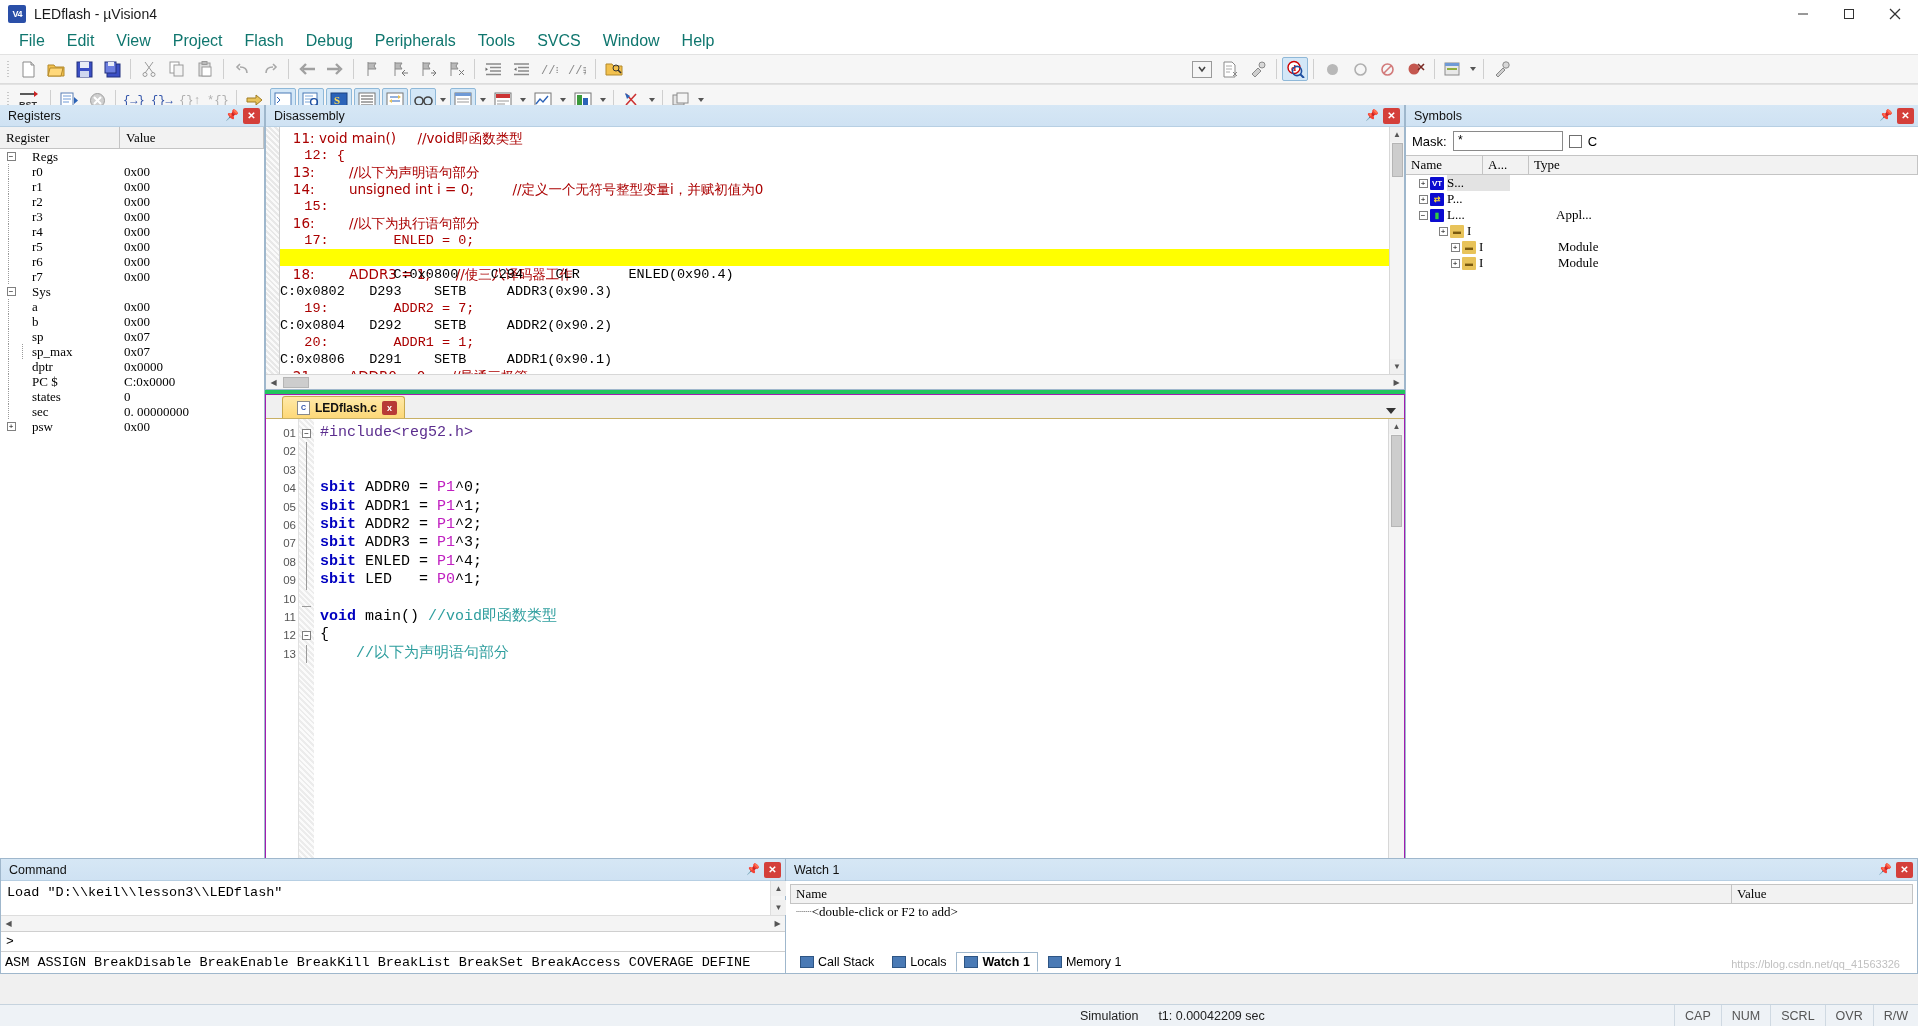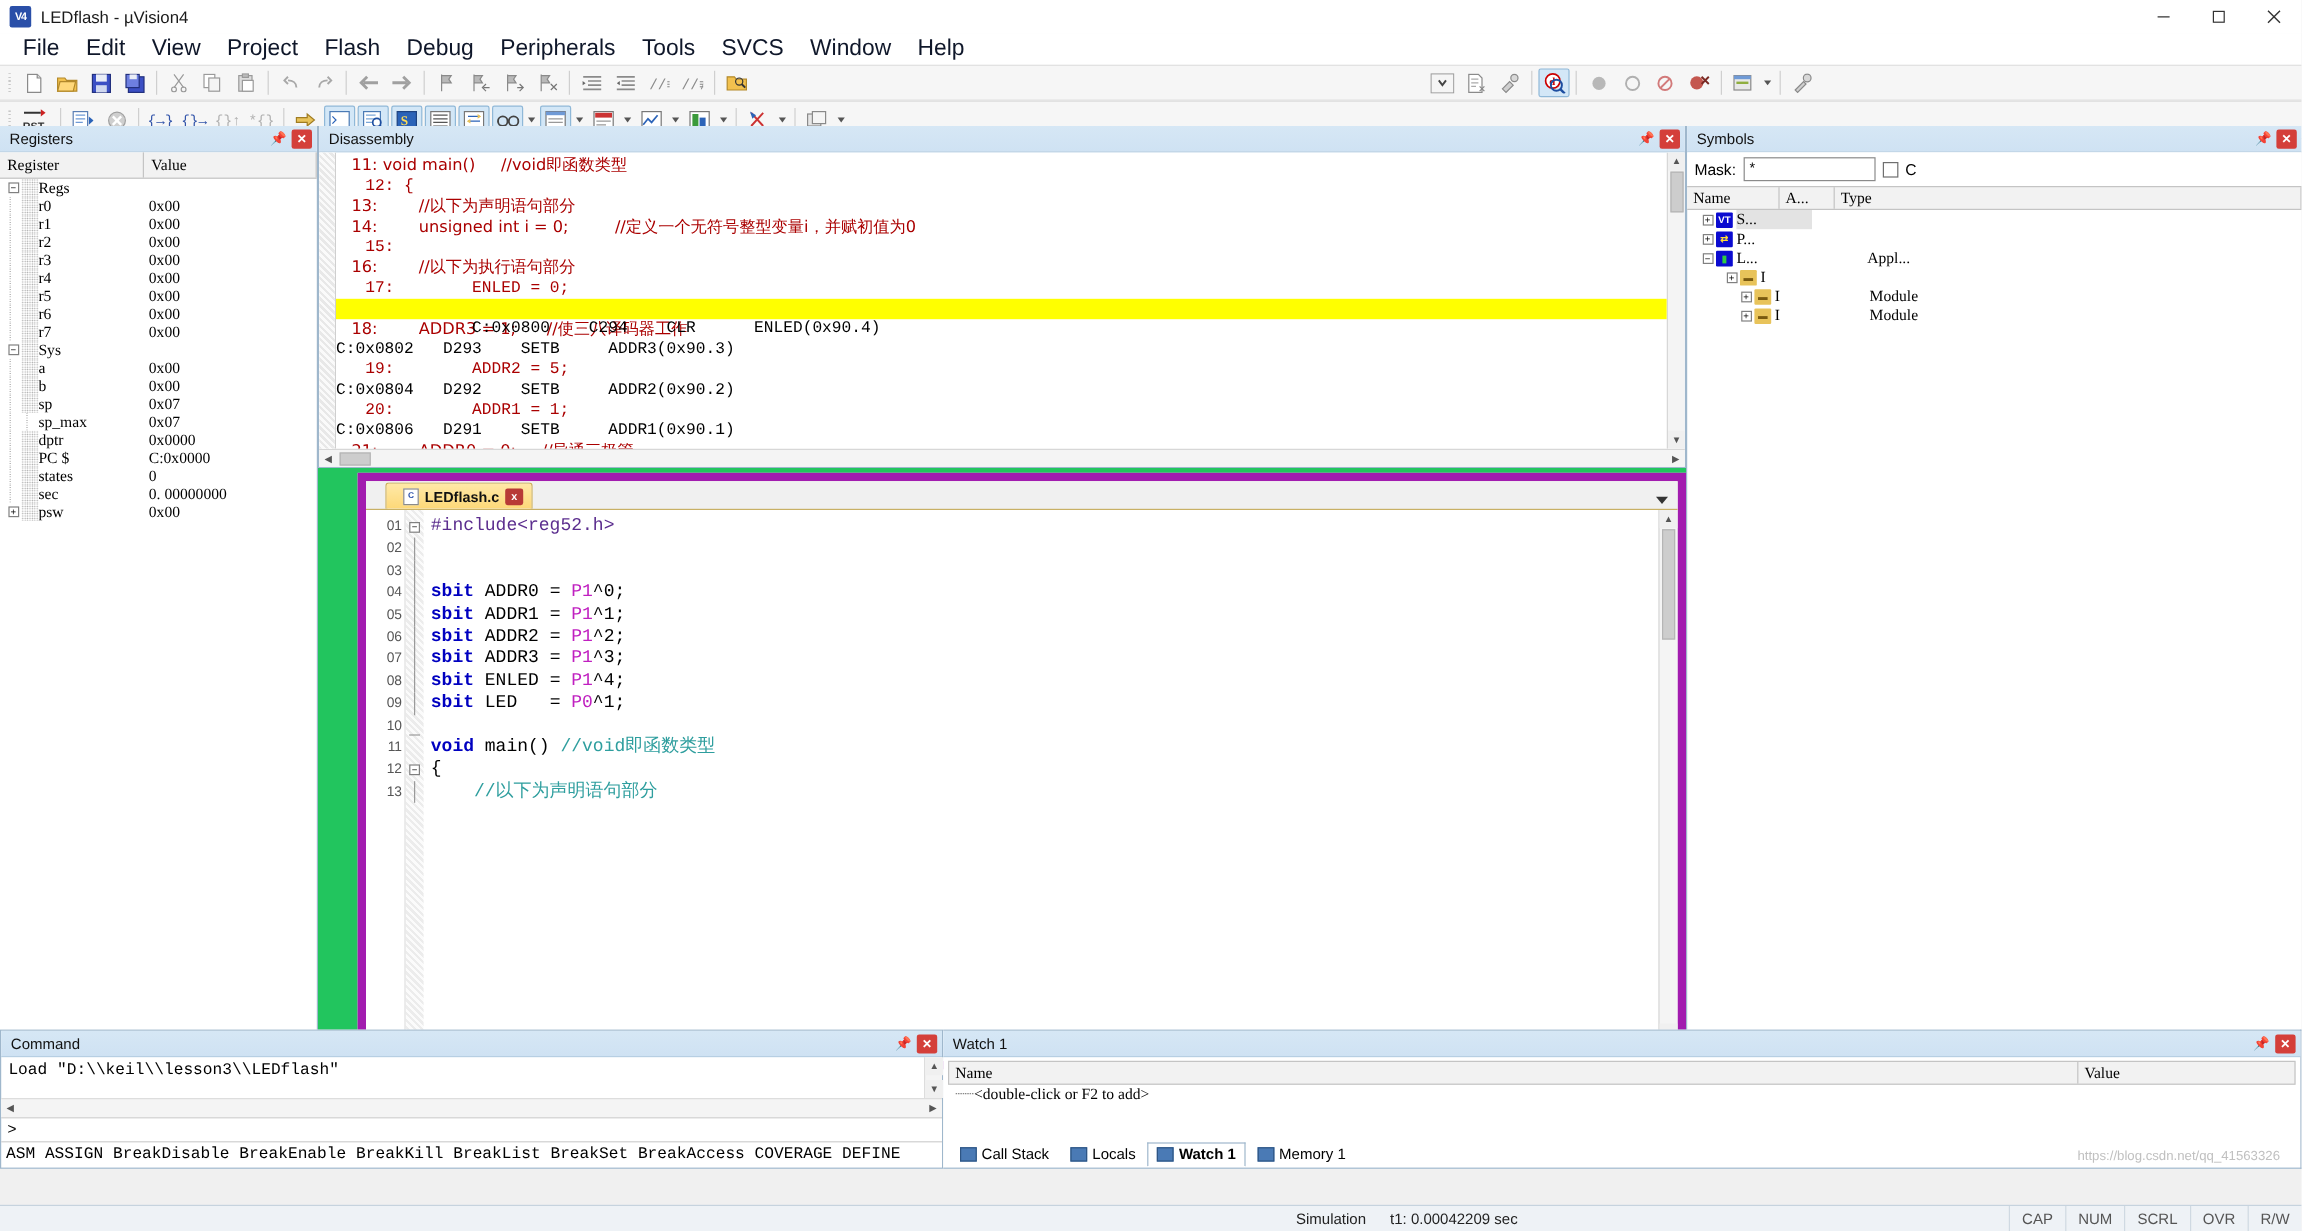--- a/index.html
+++ b/index.html
@@ -29,21 +29,21 @@
   .win-btns { position:absolute; right:0; top:0; height:28px; display:flex; }
   .win-btn {
     width:46px; height:28px; display:flex; align-items:center; justify-content:center;
     font-size:14px; color:#333;
   }
   .win-btn.close { color:#333; }
   .win-btn svg { display:block; }
 
   
   .menubar { height:26px; background:#ffffff; display:flex; align-items:center; padding-left:8px; }
-  .menu-item { padding:3px 11px; font-size:19px; color:#0f172a; cursor:default; }
+  .menu-item { padding:3px 11px; font-size:16px; color:#0f766e; cursor:default; }
 
   
   .toolbar {
     height:30px; background:#f6f6f6; display:flex; align-items:center;
     padding-left:4px; border-top:1px solid #e2e2e2; border-bottom:1px solid #dcdcdc;
     position:relative;
   }
   .tb-grip { width:8px; height:20px; margin-right:2px;
     background-image:repeating-linear-gradient(to bottom,#c8c8c8 0,#c8c8c8 1px,transparent 1px,transparent 3px);
     background-size:2px 100%; background-repeat:no-repeat; background-position:3px 2px; }
@@ -111,21 +111,21 @@
      display:flex; flex-direction:column; align-items:center; }
   .sc-btn { width:15px;height:15px;display:flex;align-items:center;justify-content:center;
      background:#f0f0f0; font-size:8px;color:#555; }
   .sc-thumb { width:11px; background:#cdcdcd; border:1px solid #b5b5b5; }
   .disasm-hscroll { height:15px; background:#f4f4f4; border-top:1px solid #d7d7d7; display:flex; align-items:center; }
   .hs-btn { width:15px;height:15px;display:flex;align-items:center;justify-content:center;font-size:8px;color:#555;}
   .hs-thumb { height:11px;width:26px;background:#cdcdcd;border:1px solid #b5b5b5;margin-left:2px; }
 
   
   .editor-wrap { flex:1; margin-top:4px; display:flex; flex-direction:column;
-    border:7px solid #a21caf; background:#fff; min-height:0;margin-left:33px; }
+    border:1px solid #a21caf; background:#fff; min-height:0; }
   .editor-tabs { height:24px; background:#f0f0f0; display:flex; align-items:flex-end;
     border-bottom:1px solid #c8b065; position:relative; }
   .etab {
     height:22px; display:flex; align-items:center; gap:5px; padding:0 7px 0 14px;
     background:linear-gradient(to bottom,#ffe9a8,#fdd878); border:1px solid #c8a94e;
     border-bottom:none; border-radius:3px 3px 0 0; margin-left:16px; font-size:12px;
     font-weight:bold; color:#111;
   }
   .etab .ficon { width:13px;height:14px;background:#fff;border:1px solid #8a8a8a;
     display:flex;align-items:center;justify-content:center;font-size:7px;color:#2a4fa8;}
@@ -791,21 +791,21 @@
             <div class="dl"><span class="cjk">   13:        //以下为声明语句部分</span></div>
             <div class="dl"><span class="cjk">   14:        unsigned int i = 0;         //定义一个无符号整型变量i，并赋初值为0</span></div>
             <div class="dl"><span>   15:</span></div>
             <div class="dl"><span class="cjk">   16:        //以下为执行语句部分</span></div>
             <div class="dl"><span>   17:        ENLED = 0;</span></div>
             <div class="dl addr cur" style="position:relative;">
               <span>C:0x0800</span><span>    </span><span>C294</span><span>    </span><span>CLR</span><span>      </span><span>ENLED(0x90.4)</span>
             </div>
             <div class="dl"><span class="cjk">   18:        ADDR3 = 1;      //使三八译码器工作</span></div>
             <div class="dl addr"><span>C:0x0802</span><span>   </span><span>D293</span><span>    </span><span>SETB</span><span>     </span><span>ADDR3(0x90.3)</span></div>
-            <div class="dl"><span>   19:        ADDR2 = 5;</span></div>
+            <div class="dl"><span>   19:        ADDR2 = 7;</span></div>
             <div class="dl addr"><span>C:0x0804</span><span>   </span><span>D292</span><span>    </span><span>SETB</span><span>     </span><span>ADDR2(0x90.2)</span></div>
             <div class="dl"><span>   20:        ADDR1 = 1;</span></div>
             <div class="dl addr"><span>C:0x0806</span><span>   </span><span>D291</span><span>    </span><span>SETB</span><span>     </span><span>ADDR1(0x90.1)</span></div>
             <div class="dl"><span class="cjk">   21:        ADDR0 = 0;     //导通三极管</span></div>
           </div>
           <div class="disasm-vscroll">
             <div class="sc-btn">▲</div>
             <div class="sc-thumb" style="height:34px;margin-top:1px;"></div>
             <div style="flex:1"></div>
             <div class="sc-btn">▼</div>

